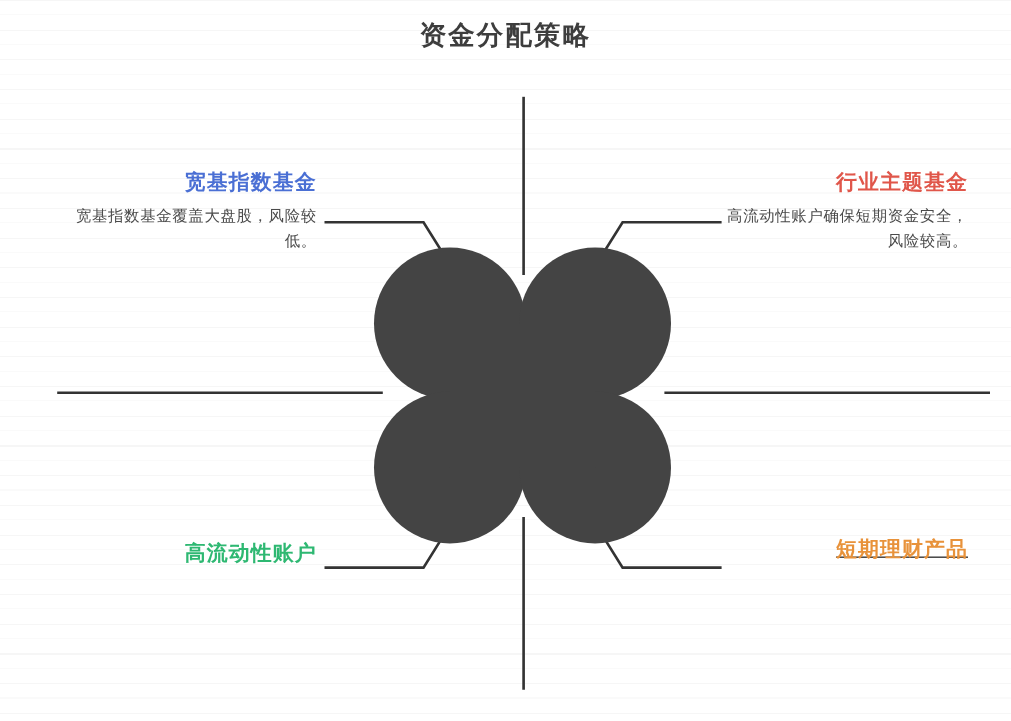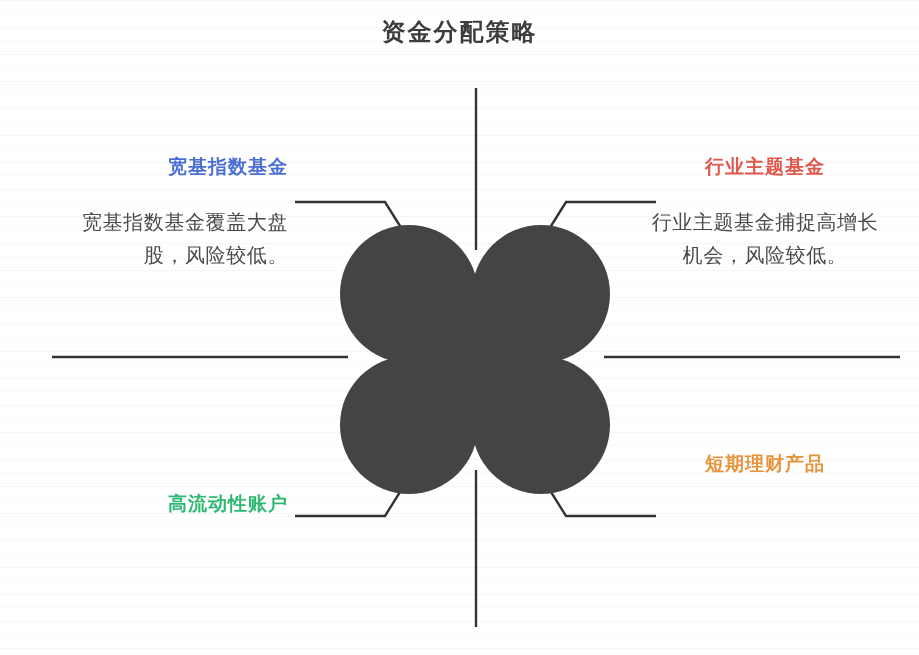--- a/index.html
+++ b/index.html
@@ -57,34 +57,34 @@
     width: 230px;
   }
   .node-title {
     font-size: 19px;
     font-weight: bold;
     letter-spacing: 1px;
     line-height: 1.25;
     font-family: "DejaVu Sans", "Liberation Sans", sans-serif;
   }
   .node-desc {
-    font-size: 20px;
+    font-size: 14px;
     color: #4a4a4a;
     line-height: 1.65;
     letter-spacing: 0.6px;
-    margin-top: 27px;
+    margin-top: 7px;
     font-family: "DejaVu Serif", "Liberation Serif", serif;
   }
   .node.left  { text-align: right; }
-  .node.right { text-align: center; }
+  .node.right { text-align: right; }
 
   #node-tl { left: 58px;  top: 155px; }
   #node-tr { left: 650px; top: 155px; }
   #node-bl { left: 58px;  top: 492px; }
-  #node-br { left: 650px; top: 452px; }
+  #node-br { left: 650px; top: 488px; text-decoration: underline; }
 </style>
 </head>
 <body>
 
 <div id="stage">
 
   <div class="title">资金分配策略</div>
 
   <svg id="diagram-svg" viewBox="0 0 919 655">
 
@@ -113,21 +113,21 @@
     </g>
   </svg>
 
   <div class="node left" id="node-tl">
     <div class="node-title" style="color:#4a6fd4">宽基指数基金</div>
     <div class="node-desc">宽基指数基金覆盖大盘股，风险较低。</div>
   </div>
 
   <div class="node right" id="node-tr">
     <div class="node-title" style="color:#e0564a">行业主题基金</div>
-    <div class="node-desc">行业主题基金捕捉高增长机会，风险较低。</div>
+    <div class="node-desc">高流动性账户确保短期资金安全，风险较高。</div>
   </div>
 
   <div class="node left" id="node-bl">
     <div class="node-title" style="color:#2eb872">高流动性账户</div>
   </div>
 
   <div class="node right" id="node-br">
     <div class="node-title" style="color:#e8923a">短期理财产品</div>
   </div>
 

